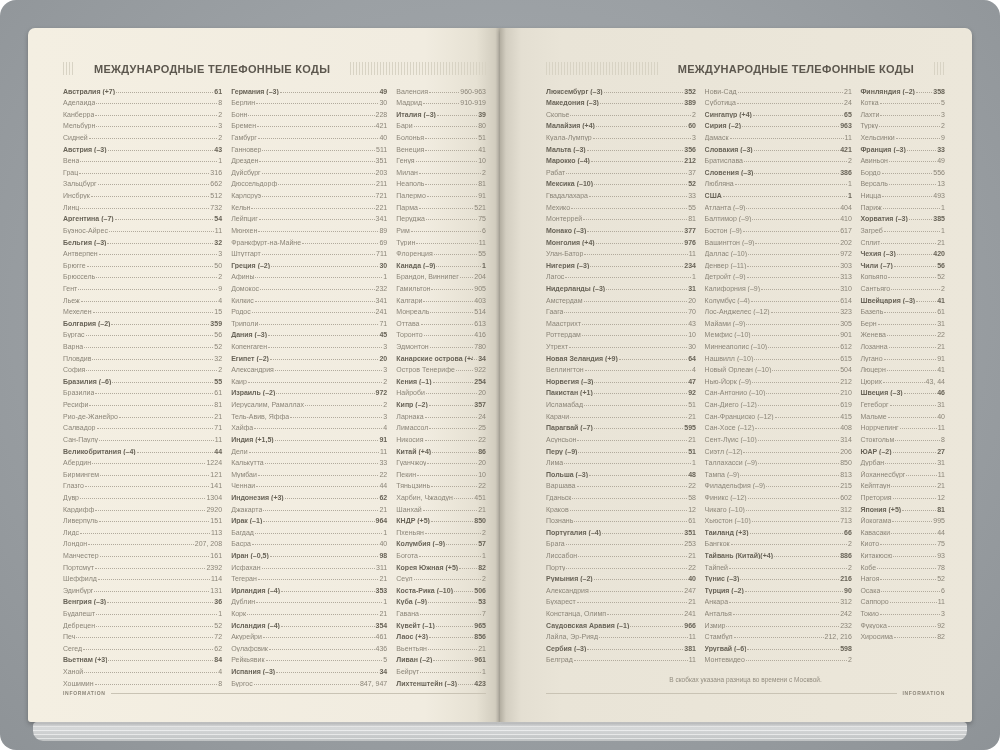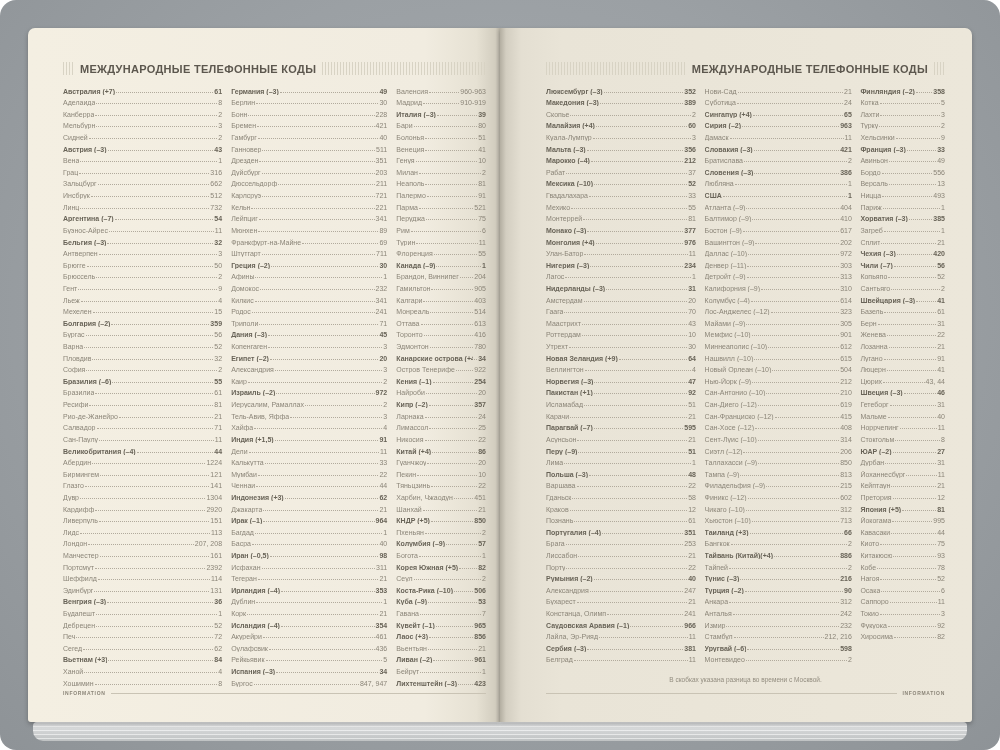--- a/index.html
+++ b/index.html
@@ -12,21 +12,21 @@
     background:linear-gradient(to right,#f4efe2 0%,#f1ece0 84%,#e6e1d3 95%,#d2cdbf 99%,#b8b3a6 100%);}
   .page.right{left:500px;border-radius:0 7px 3px 0;
     background:linear-gradient(to right,#b3aea1 0%,#d3cec1 1.3%,#e4dfd2 4.5%,#e9e4d7 13%,#ece7da 100%);}
   .inner{position:absolute;top:33px;bottom:26px;}
   .page.left .inner{left:35px;right:14px;}
   .page.right .inner{left:46px;right:27px;}
   .hdr{display:flex;align-items:center;height:15px;margin-bottom:7px;}
   .hatch{height:13px;background:repeating-linear-gradient(90deg,#d8d3c4 0,#d8d3c4 1px,rgba(0,0,0,0) 1px,rgba(0,0,0,0) 3px);}
   .hatch.small{width:11px;}
   .hatch.fill{flex:1;}
-  .ttl{font-size:11px;font-weight:bold;color:#5c574e;letter-spacing:.3px;white-space:nowrap;padding:0 6px;}
+  .ttl{font-size:11px;font-weight:bold;color:#5c574e;letter-spacing:.3px;white-space:nowrap;padding:0 20px;}
   .cols{display:grid;grid-template-columns:37.6% 36.9% 21.2%;column-gap:2.15%;align-content:start;}
   .row{display:flex;align-items:flex-end;height:11.62px;font-size:7px;color:#8b8578;}
   .row.b{font-weight:bold;color:#686357;}
   .nm{white-space:nowrap;overflow:hidden;flex:0 1 auto;}
   .ld{flex:1 1 3px;min-width:3px;height:0;border-bottom:1px dotted #b1aa9c;margin:0 1px 2px 1px;}
   .vl{white-space:nowrap;flex:0 0 auto;}
   .footnote{position:absolute;left:0;right:0;bottom:13px;text-align:center;font-size:6.5px;color:#928c7f;}
   .ftr{position:absolute;left:0;right:0;bottom:0;display:flex;align-items:center;gap:5px;}
   .ftr .lbl{font-size:5px;font-weight:bold;letter-spacing:.7px;color:#8b8578;}
   .ftr .rule{flex:1;border-top:1px solid #c9c3b4;}

